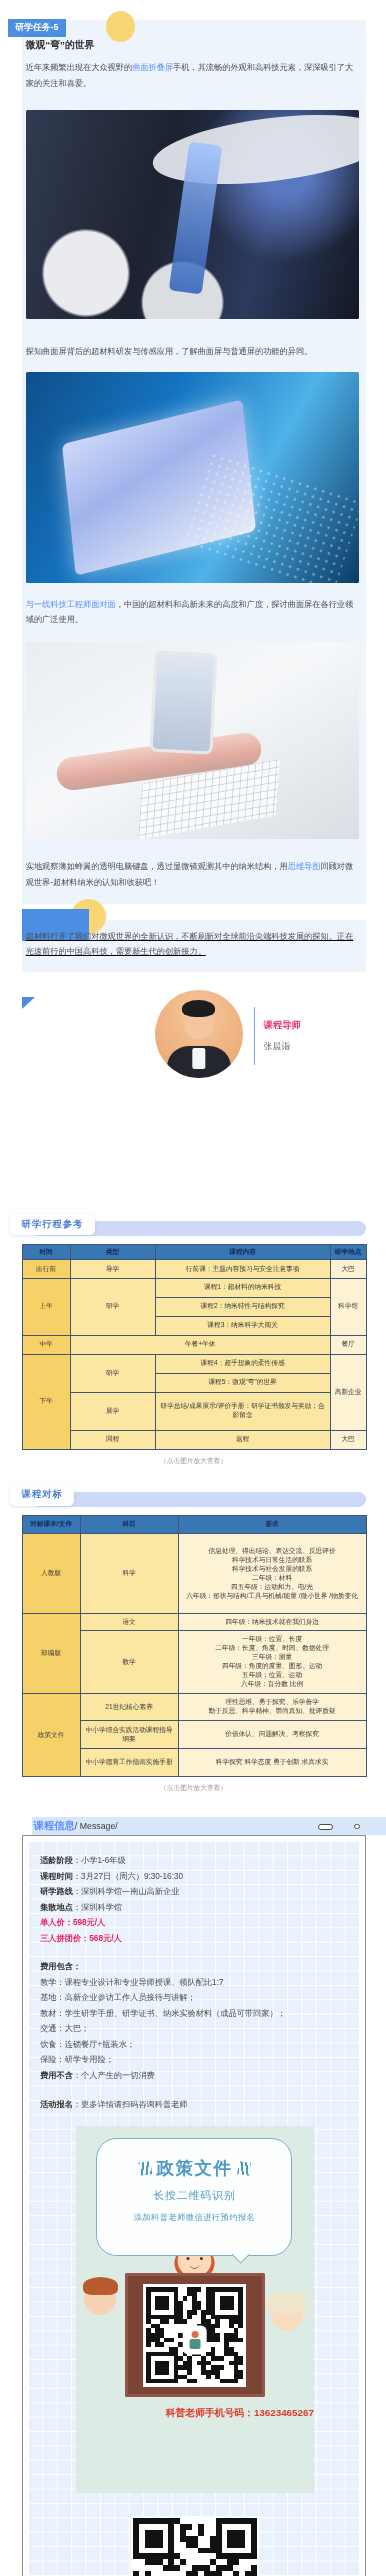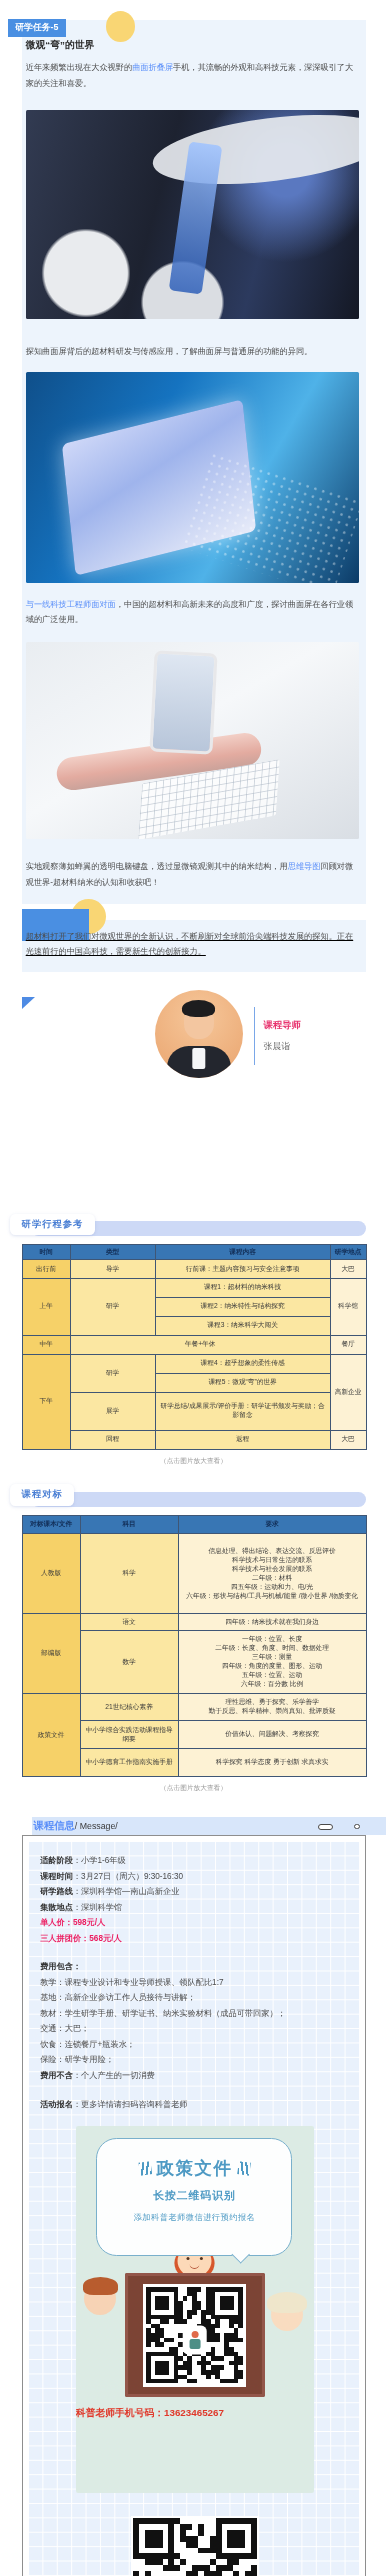--- a/index.html
+++ b/index.html
@@ -127,21 +127,21 @@
   .poster{position:relative;width:238px;height:367px;margin:13.4px auto 0;background:#dcebe4;border-radius:2.1px;overflow:hidden;}
   .bubble{position:absolute;left:20.6px;top:11.3px;width:194px;height:116px;background:#fdfefe;
           border:1.5px solid #79b0cc;border-radius:20.6px;text-align:center;z-index:3;}
   .bubble::after{content:"";position:absolute;right:44px;bottom:-6.7px;width:12.4px;height:12.4px;background:#fdfefe;
           border-right:1.5px solid #79b0cc;border-bottom:1.5px solid #79b0cc;transform:rotate(45deg);}
   .bubble-title{margin-top:17.5px;font-size:17.5px;font-weight:bold;color:#4e9ac4;letter-spacing:1.5px;}
   .chev{display:inline-block;width:12.4px;height:13.4px;margin:0 5.2px;vertical-align:-1px;
         background:repeating-linear-gradient(75deg,#4e9ac4 0 2.1px,transparent 2.1px 4.6px);}
   .chev-l{transform:scaleX(-1) rotate(8deg);}
   .chev-r{transform:rotate(8deg);}
-  .bubble-l1{margin-top:9.3px;font-size:10.8px;font-weight:bold;color:#4e9ac4;letter-spacing:1px;}
+  .bubble-l1{margin-top:9.3px;font-size:10.8px;font-weight:normal;color:#4e9ac4;letter-spacing:1px;}
   .bubble-l2{margin-top:8.2px;font-size:8.2px;color:#4e9ac4;letter-spacing:0.5px;}
   .kid-c{position:absolute;left:50%;top:101px;transform:translateX(-50%);width:67px;height:52px;z-index:2;}
   .kid-c .cap{position:absolute;left:7.7px;top:0;width:52px;height:21.6px;background:#f2c23e;border-radius:26px 26px 4.1px 4.1px;}
   .kid-c .cap::after{content:"";position:absolute;left:-7.2px;top:15.5px;width:37px;height:7.2px;background:#e8b52f;
           border-radius:5.2px;transform:rotate(-8deg);}
   .kid-c .face{position:absolute;left:16.5px;top:17.5px;width:34px;height:32px;background:#fcd9b8;border-radius:50%;
           box-shadow:-3.1px 2.1px 0 #d6572c,3.1px 2.1px 0 #d6572c;}
   .kid-c .face::before{content:"";position:absolute;left:8.2px;top:12.4px;width:3.1px;height:3.1px;border-radius:50%;
           background:#53341f;box-shadow:13.4px 0 0 #53341f;}
   .kid-c .face::after{content:"";position:absolute;left:12px;top:18.5px;width:9.3px;height:5.2px;
@@ -156,21 +156,21 @@
           border-radius:50% 50% 35% 35%;}
   .frame{position:absolute;left:50%;transform:translateX(-50%);top:147px;width:140px;height:124px;
          background:#7c4435;border-radius:2.1px;box-shadow:inset 0 0 0 3.1px #93564a;z-index:2;}
   .frame .qr-pattern{position:absolute;left:18.5px;top:10.3px;width:103px;height:103px;background:#fff;padding:3.1px;box-sizing:border-box;}
   .qr-logo{position:absolute;left:50%;top:54px;transform:translateX(-50%);width:21.6px;height:26px;background:#fff;
          border-radius:4.1px;z-index:3;box-shadow:0 0 0 1.5px #fff;}
   .qr-logo::before{content:"";position:absolute;left:50%;top:3.6px;transform:translateX(-50%);width:7.2px;height:7.2px;
          border-radius:50%;background:#e06a4a;}
   .qr-logo::after{content:"";position:absolute;left:50%;top:12px;transform:translateX(-50%);width:11.3px;height:9.3px;
          border-radius:2.1px;background:#4e8f86;}
-  .poster-phone{position:absolute;left:0;right:0;top:281px;text-align:left;color:#e0392b;font-size:9.8px;font-weight:bold;}
+  .poster-phone{position:absolute;left:0;right:0;top:281px;text-align:right;color:#e0392b;font-size:9.8px;font-weight:bold;}
 
   
   .qr-big{width:124px;height:124px;margin:23px auto 0;background:#fff;padding:2.1px;}
 </style>
 </head>
 <body>
 
 <div class="page">
 
   <section class="blk hero">

